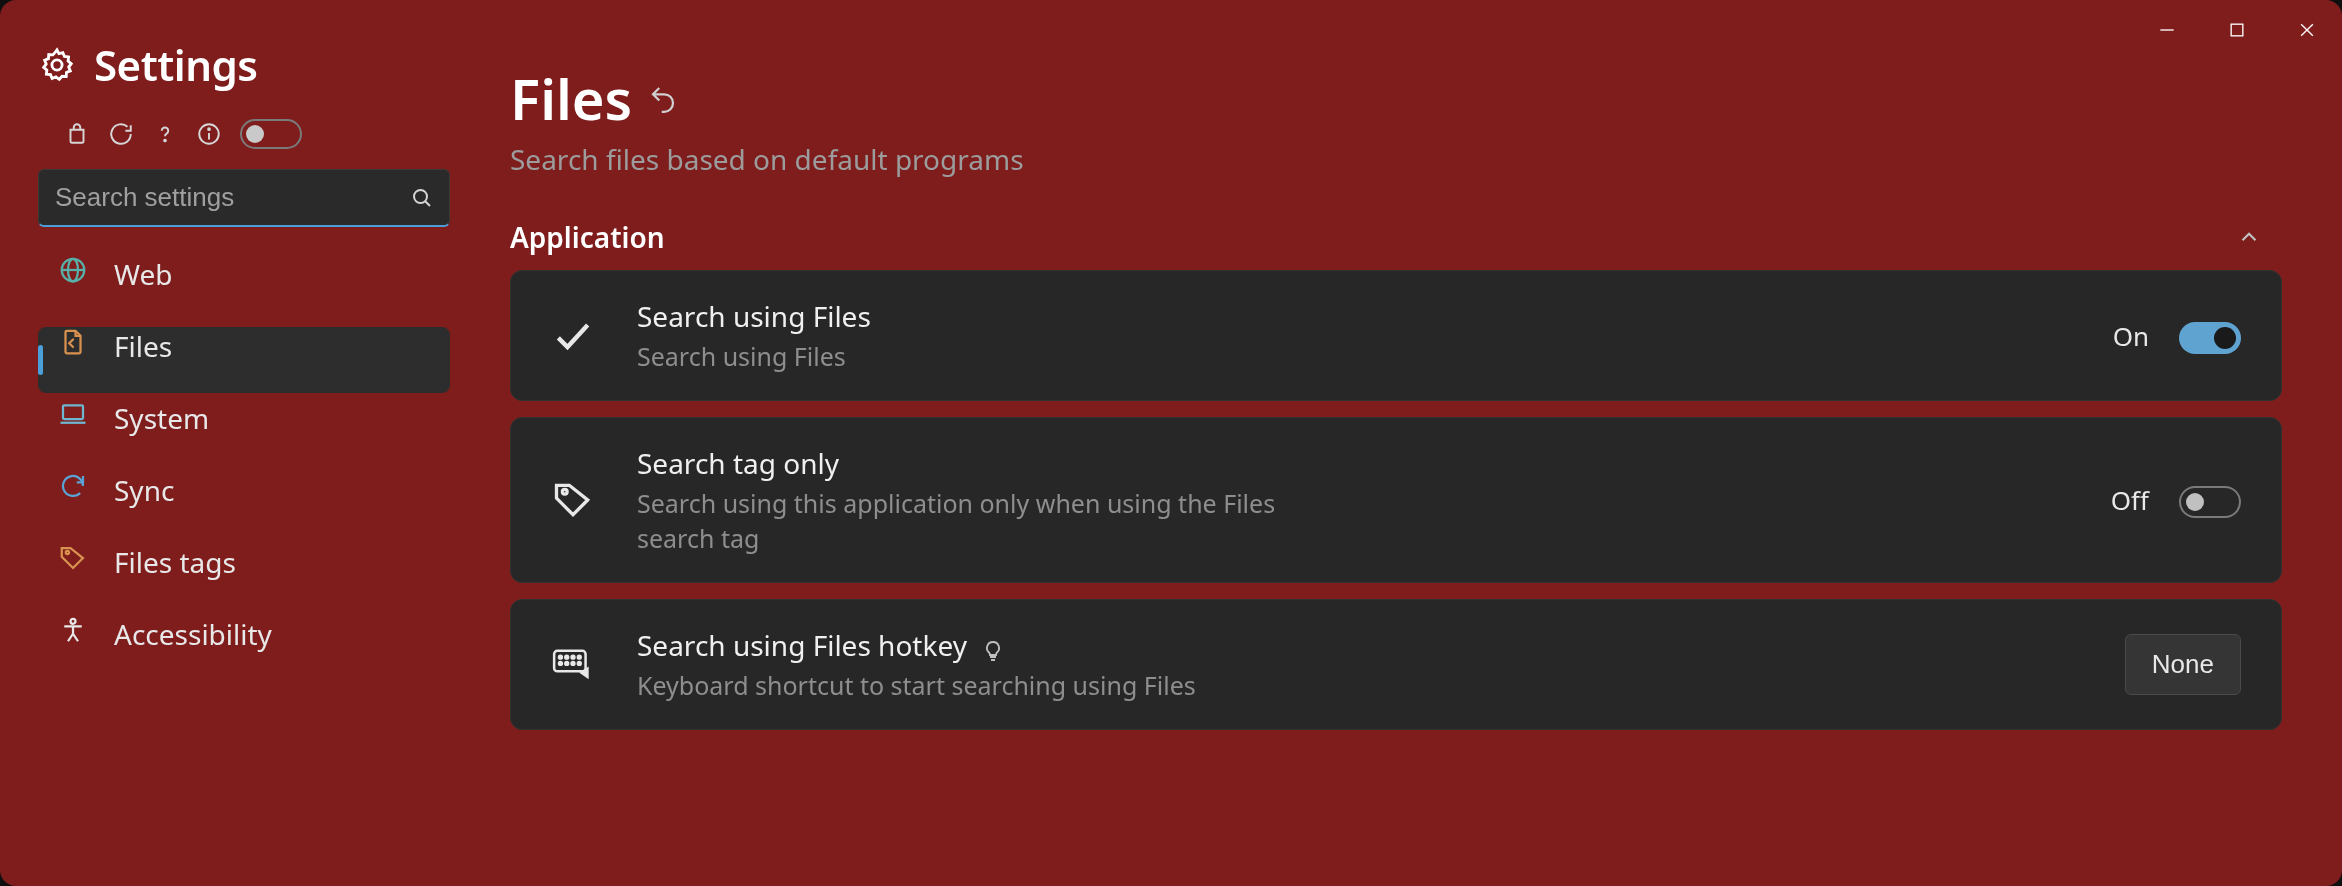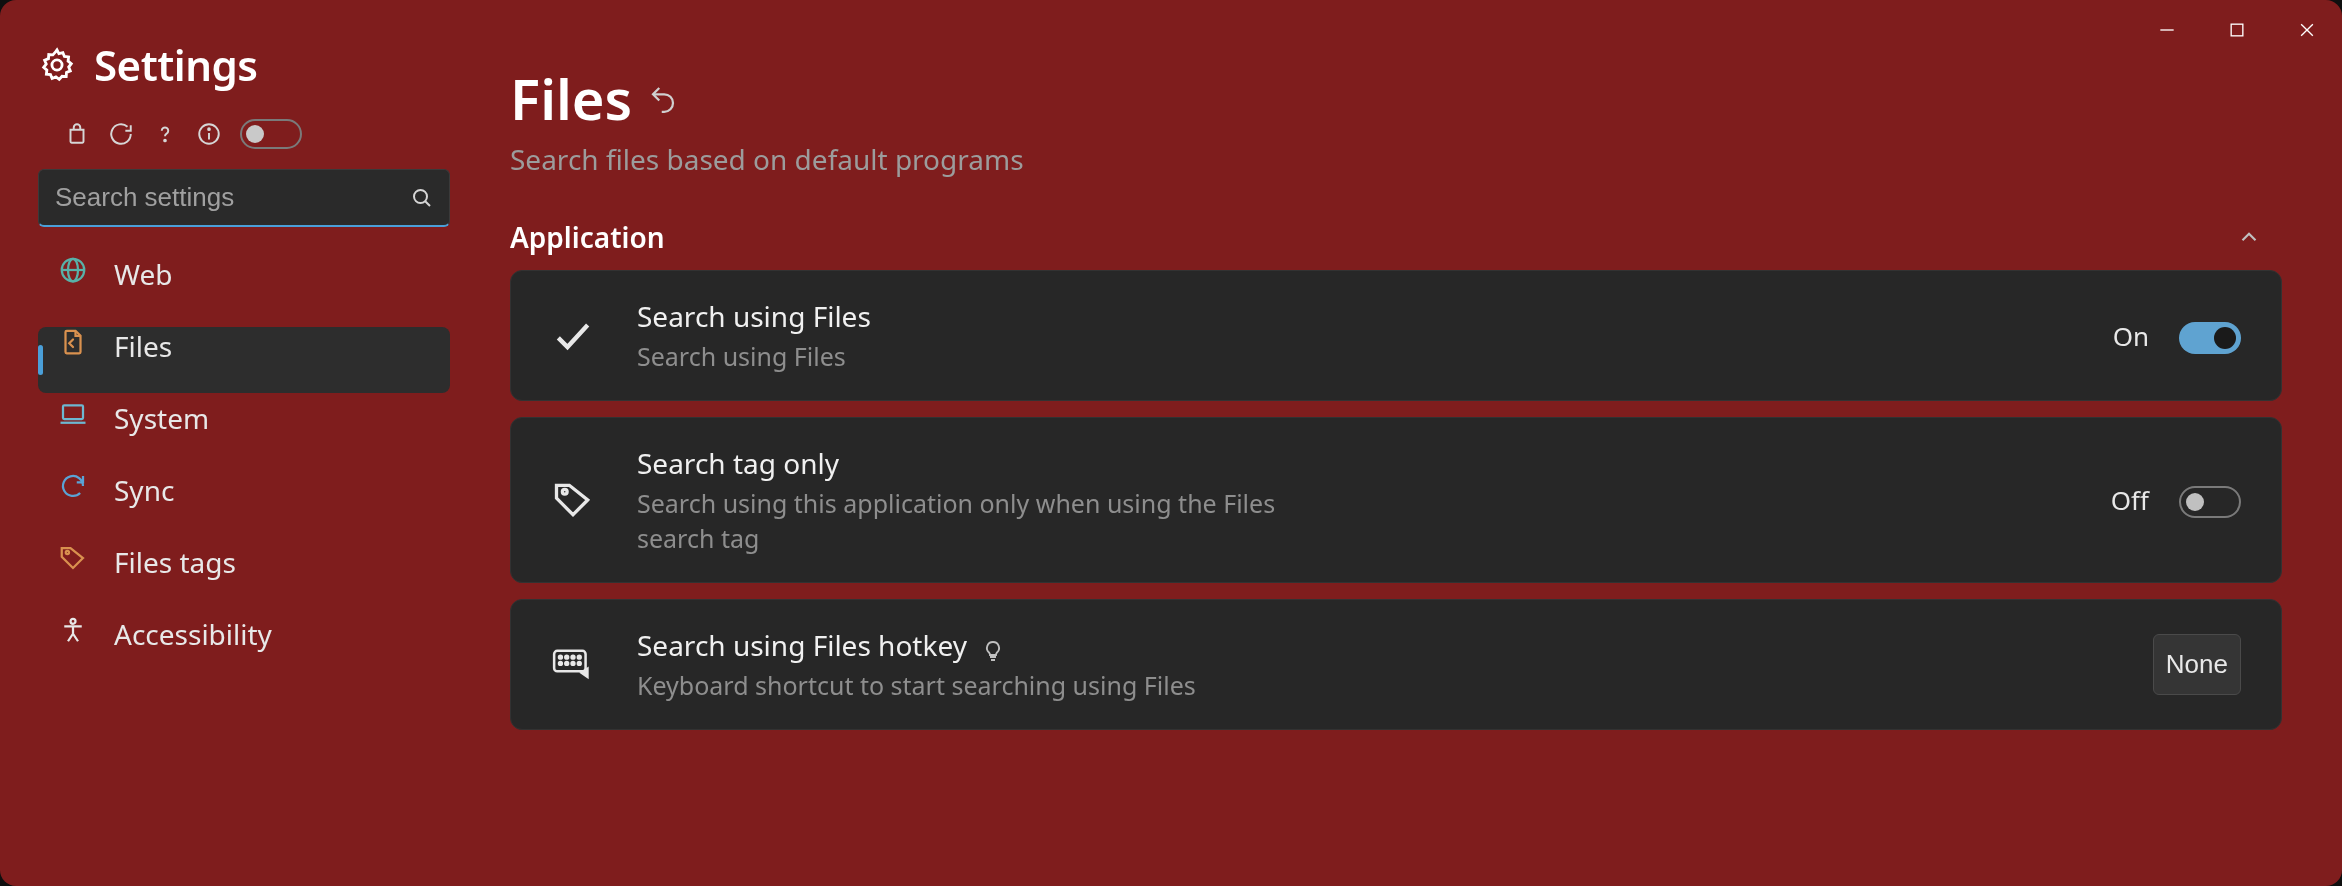--- a/index.html
+++ b/index.html
@@ -201,21 +201,21 @@
     width: 22px; height: 22px; border-radius:50%;
   }
   .toggle.on { background:#5fa3d1;}
   .toggle.on .knob2 { right:5px; background:#1a1a1a;}
   .toggle.off { background:transparent; border:2px solid #7a7a7a;}
   .toggle.off .knob2 { left:5px; background:#c0c0c0; width:18px;height:18px;}
   .hotkey-btn {
     background:#353535;
     border:1px solid #4a4a4a;
     border-radius:6px;
-    padding: 14px 12px;
+    padding: 14px 26px;
     font-size: 26px;
     color:#e8e8e8;
     cursor:pointer;
   }
   .bulb { width:24px;height:24px;color:#c0c0c0;}
 </style>
 </head>
 <body>
 
 <div class="window">

